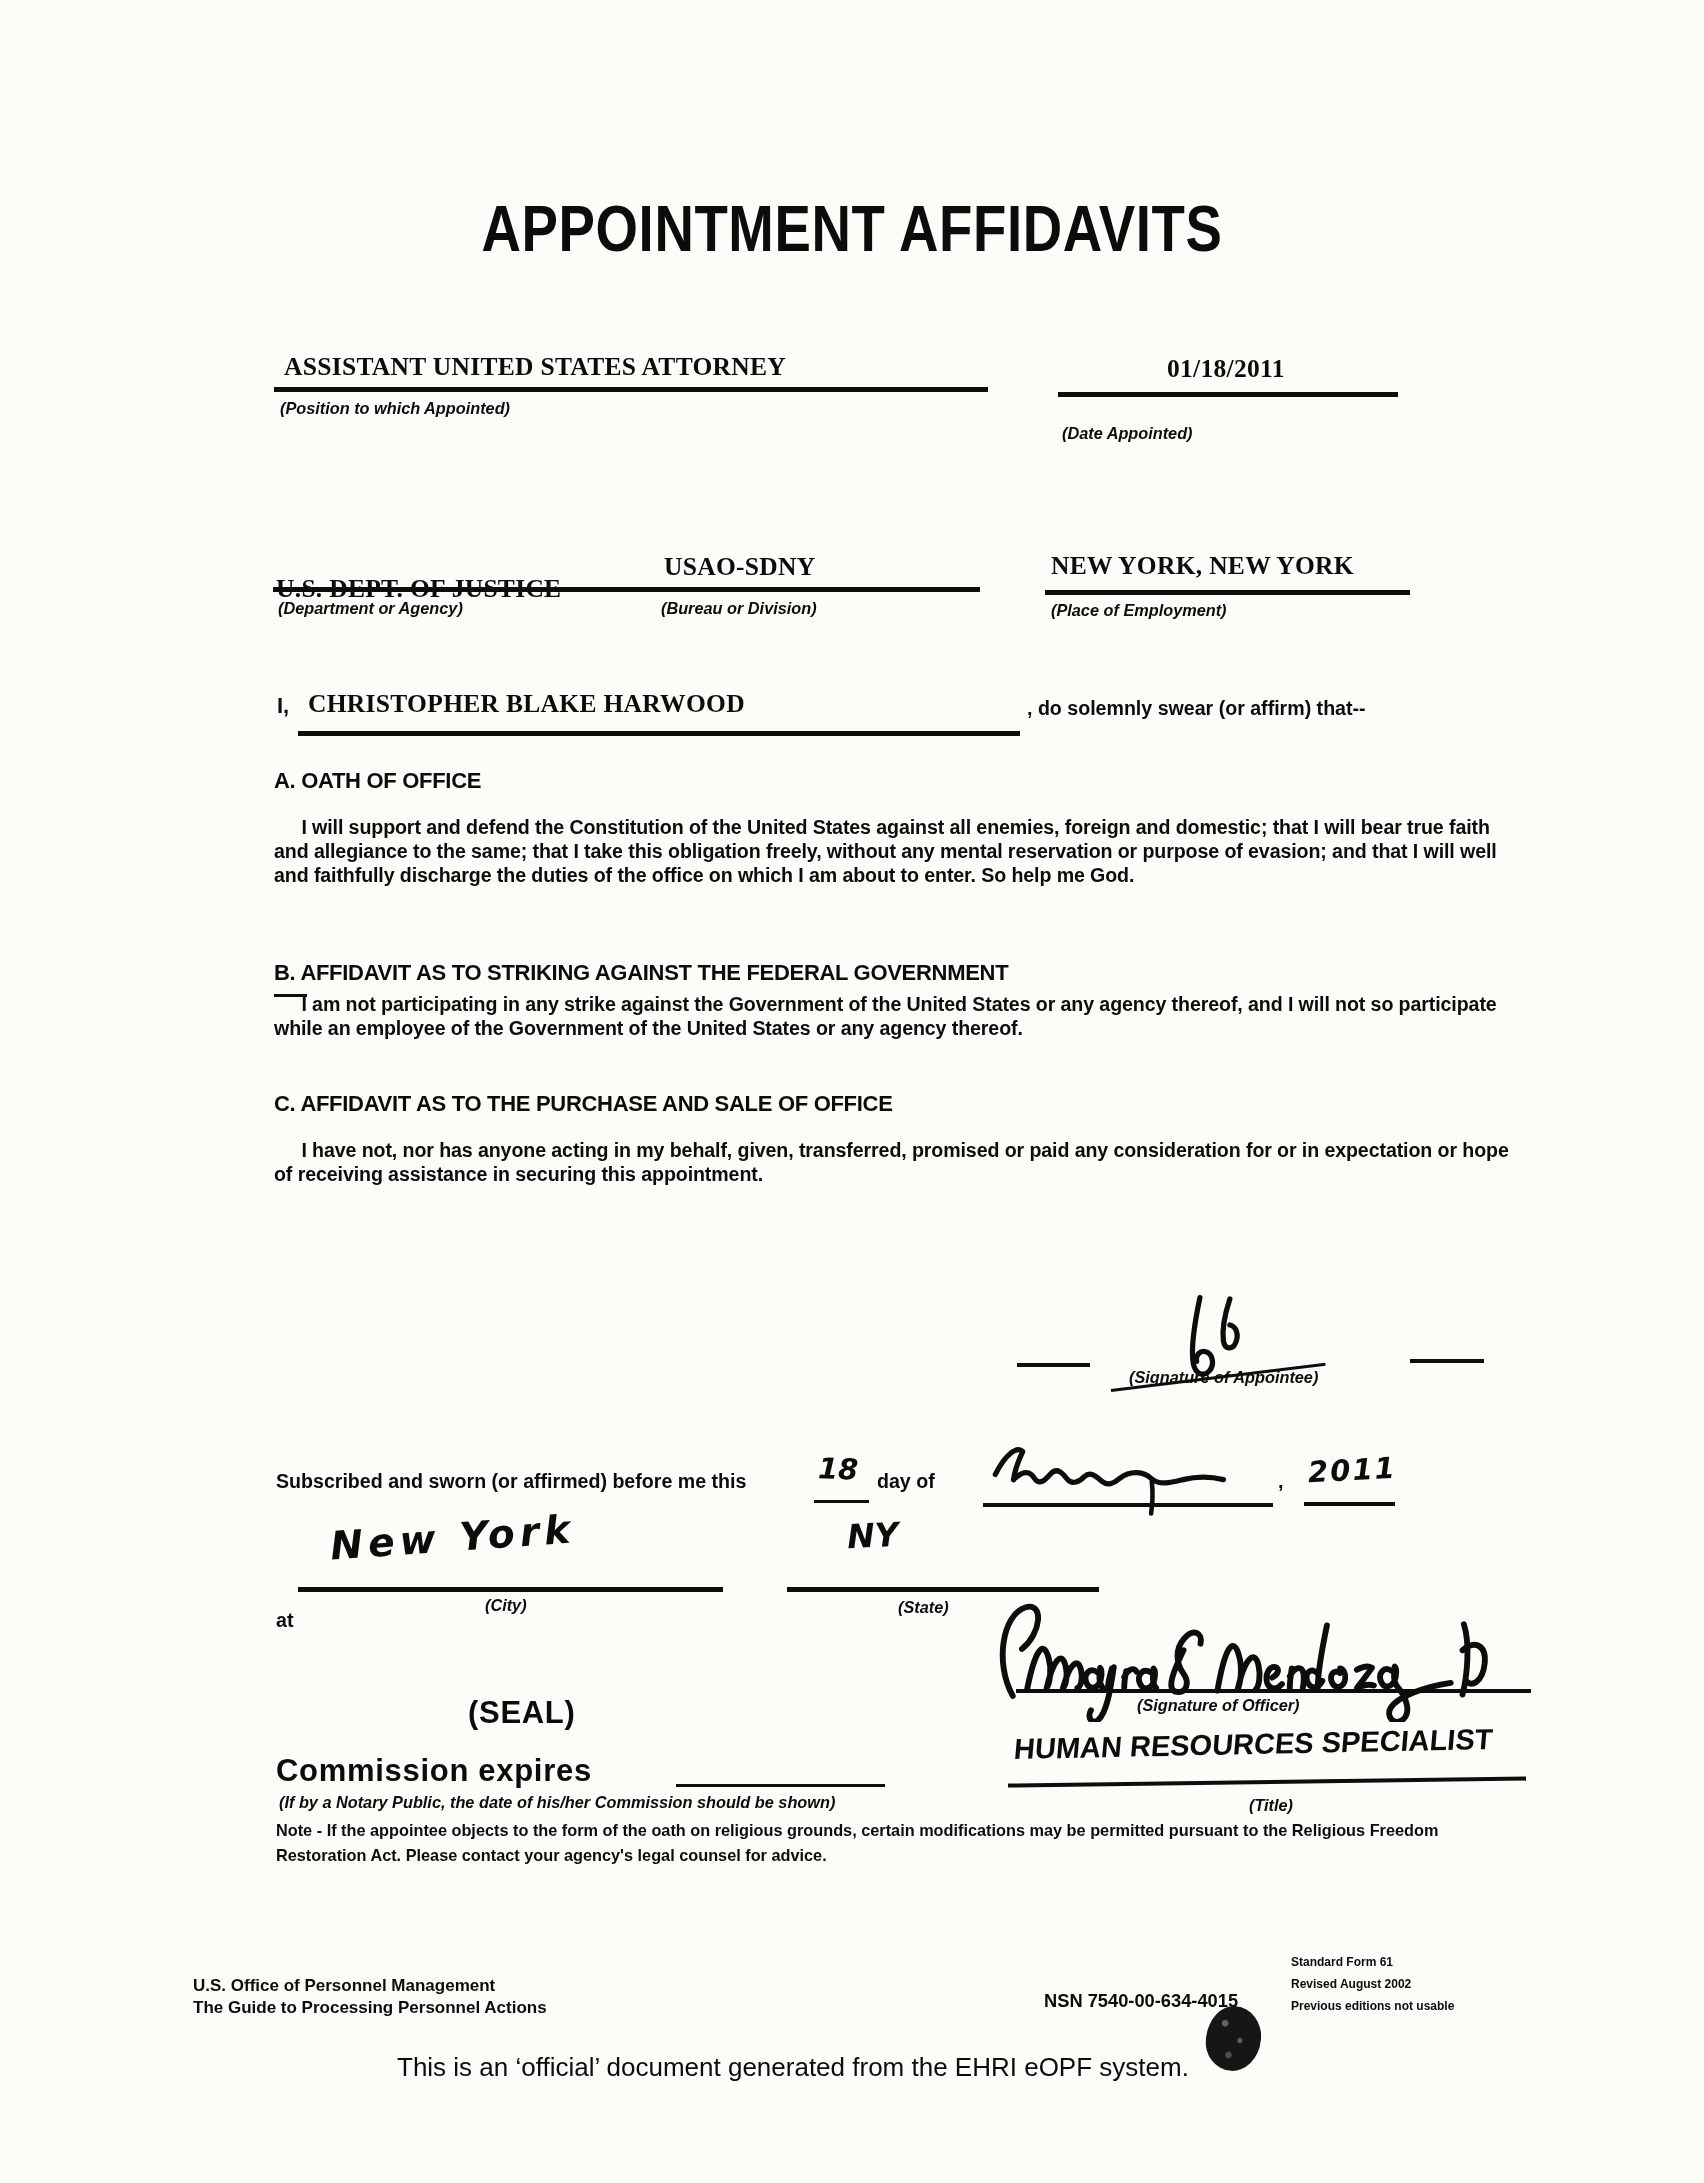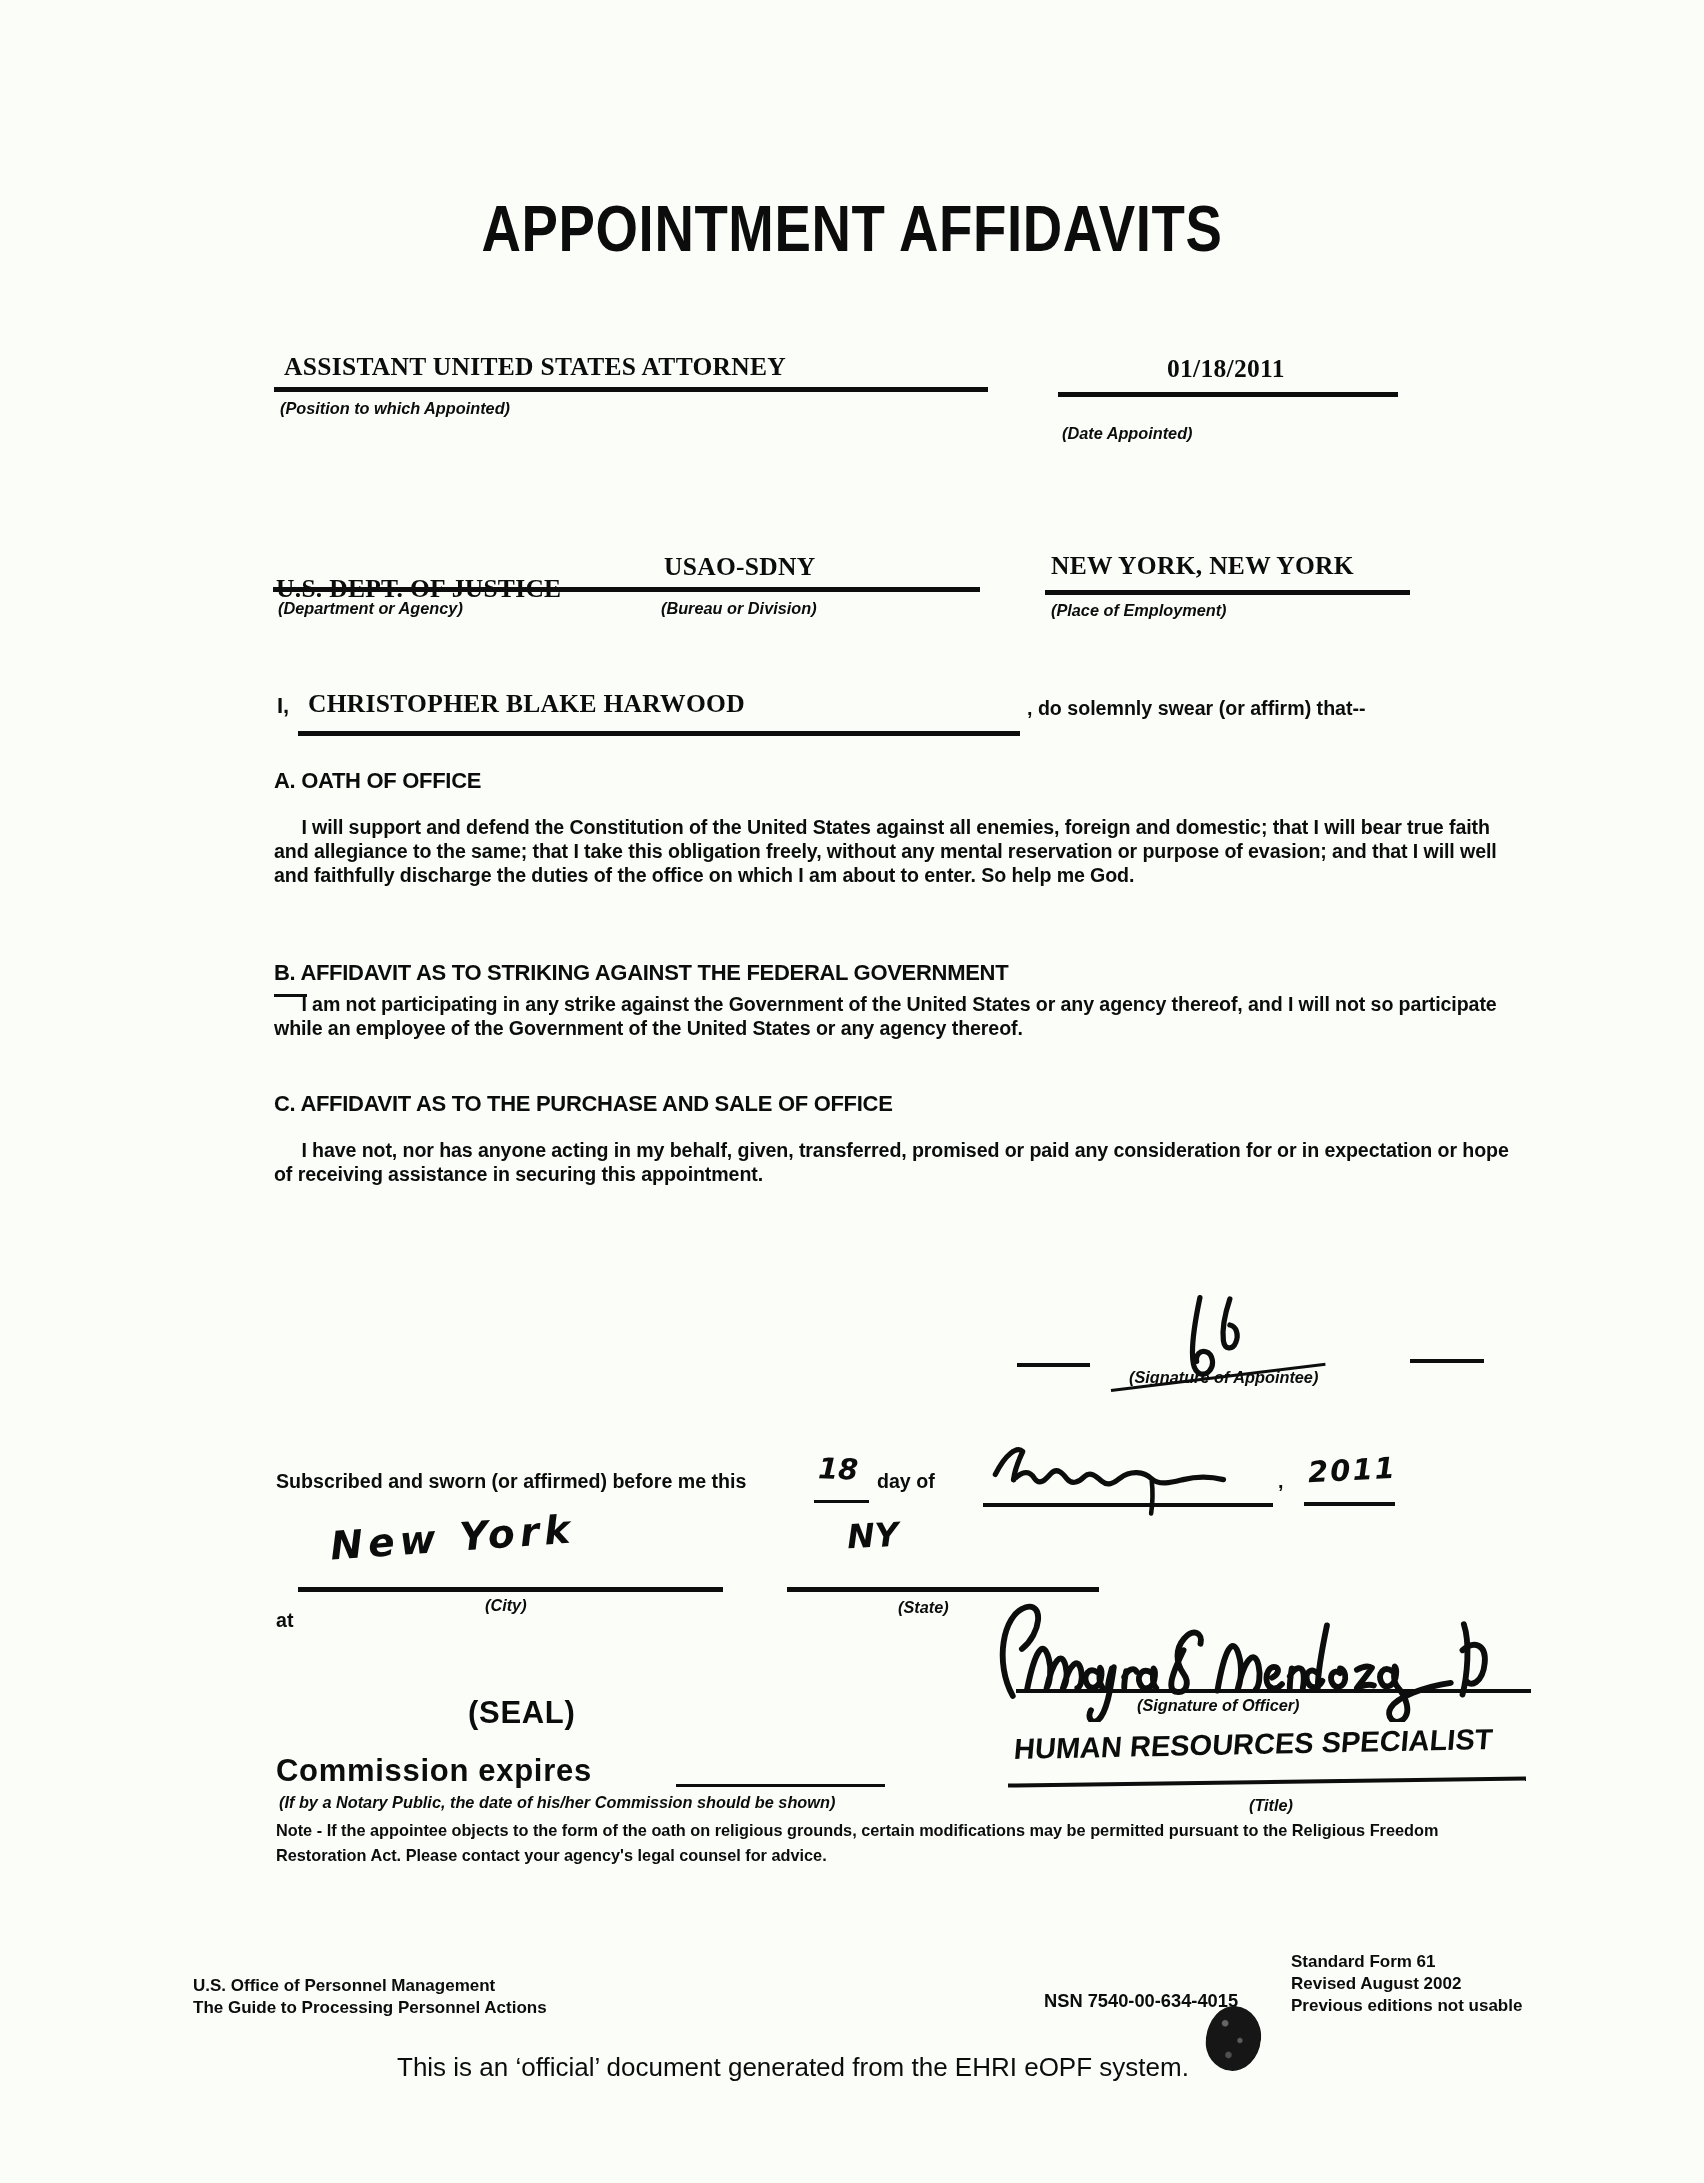--- a/index.html
+++ b/index.html
@@ -132,20 +132,20 @@
 <div class="ln" style="left:1008px;top:1780px;width:518px;height:3.9px;transform:rotate(-0.8deg);"></div>
 <div class="abs lbl" style="left:1235px;top:1796px;margin-left:14px;">(Title)</div>
 
 <div class="abs" style="left:276px;top:1818px;width:1215px;font-weight:700;font-size:16.3px;line-height:25px;">Note - If the appointee objects to the form of the oath on religious grounds, certain modifications  may be permitted pursuant to the Religious Freedom Restoration Act. Please contact your agency's legal counsel for advice.</div>
 
 <div class="abs" style="left:193px;top:1975px;font-weight:700;font-size:17px;line-height:22px;">
   <div>U.S. Office of Personnel Management</div>
   <div>The Guide to Processing Personnel Actions</div>
 </div>
 <div class="abs" style="left:1044px;top:1990px;font-weight:700;font-size:18.3px;white-space:nowrap;">NSN 7540-00-634-4015</div>
-<div class="abs" style="left:1291px;top:1951px;font-weight:700;font-size:17px;line-height:22px;">
+<div class="abs" style="left:1291px;top:1951px;font-weight:700;font-size:12px;line-height:22px;">
   <div>Standard Form 61</div>
   <div>Revised August 2002</div>
   <div>Previous editions not usable</div>
 </div>
 <div class="abs" style="left:397px;top:2052px;font-size:26px;white-space:nowrap;">This is an ‘official’ document generated from the EHRI eOPF system.</div>
 <div class="abs stamp"></div>
 
 
 </body></html>

